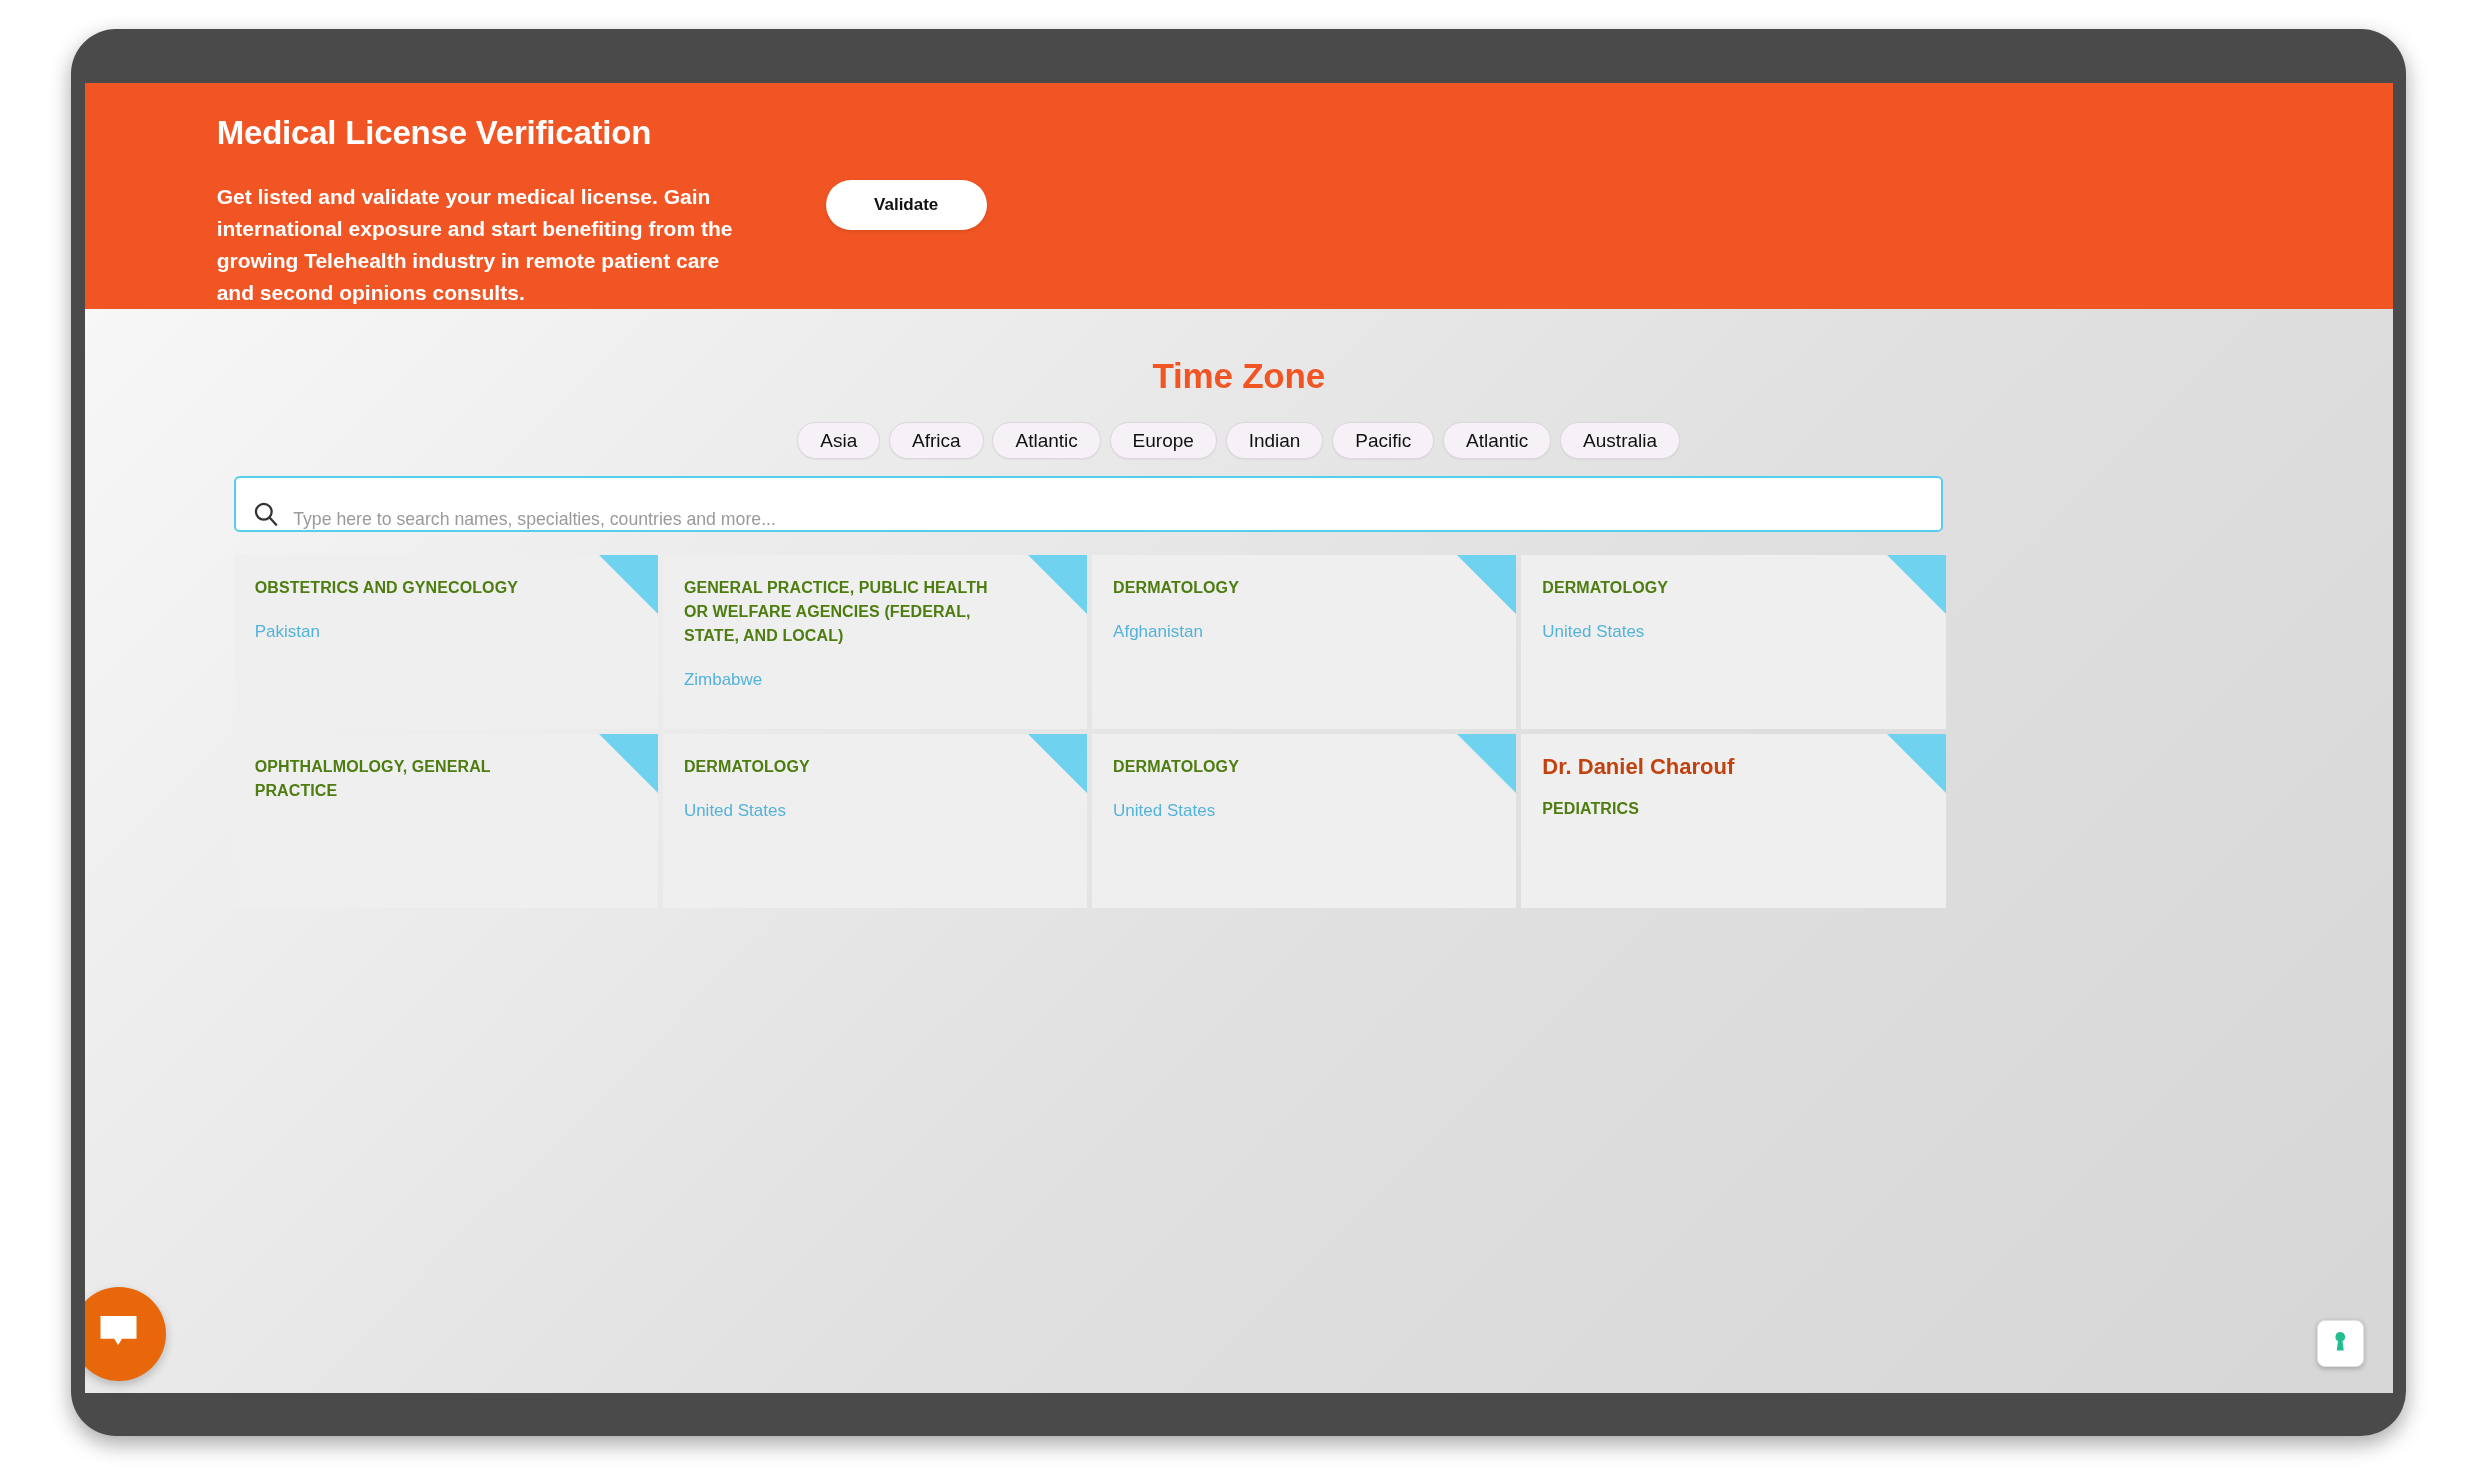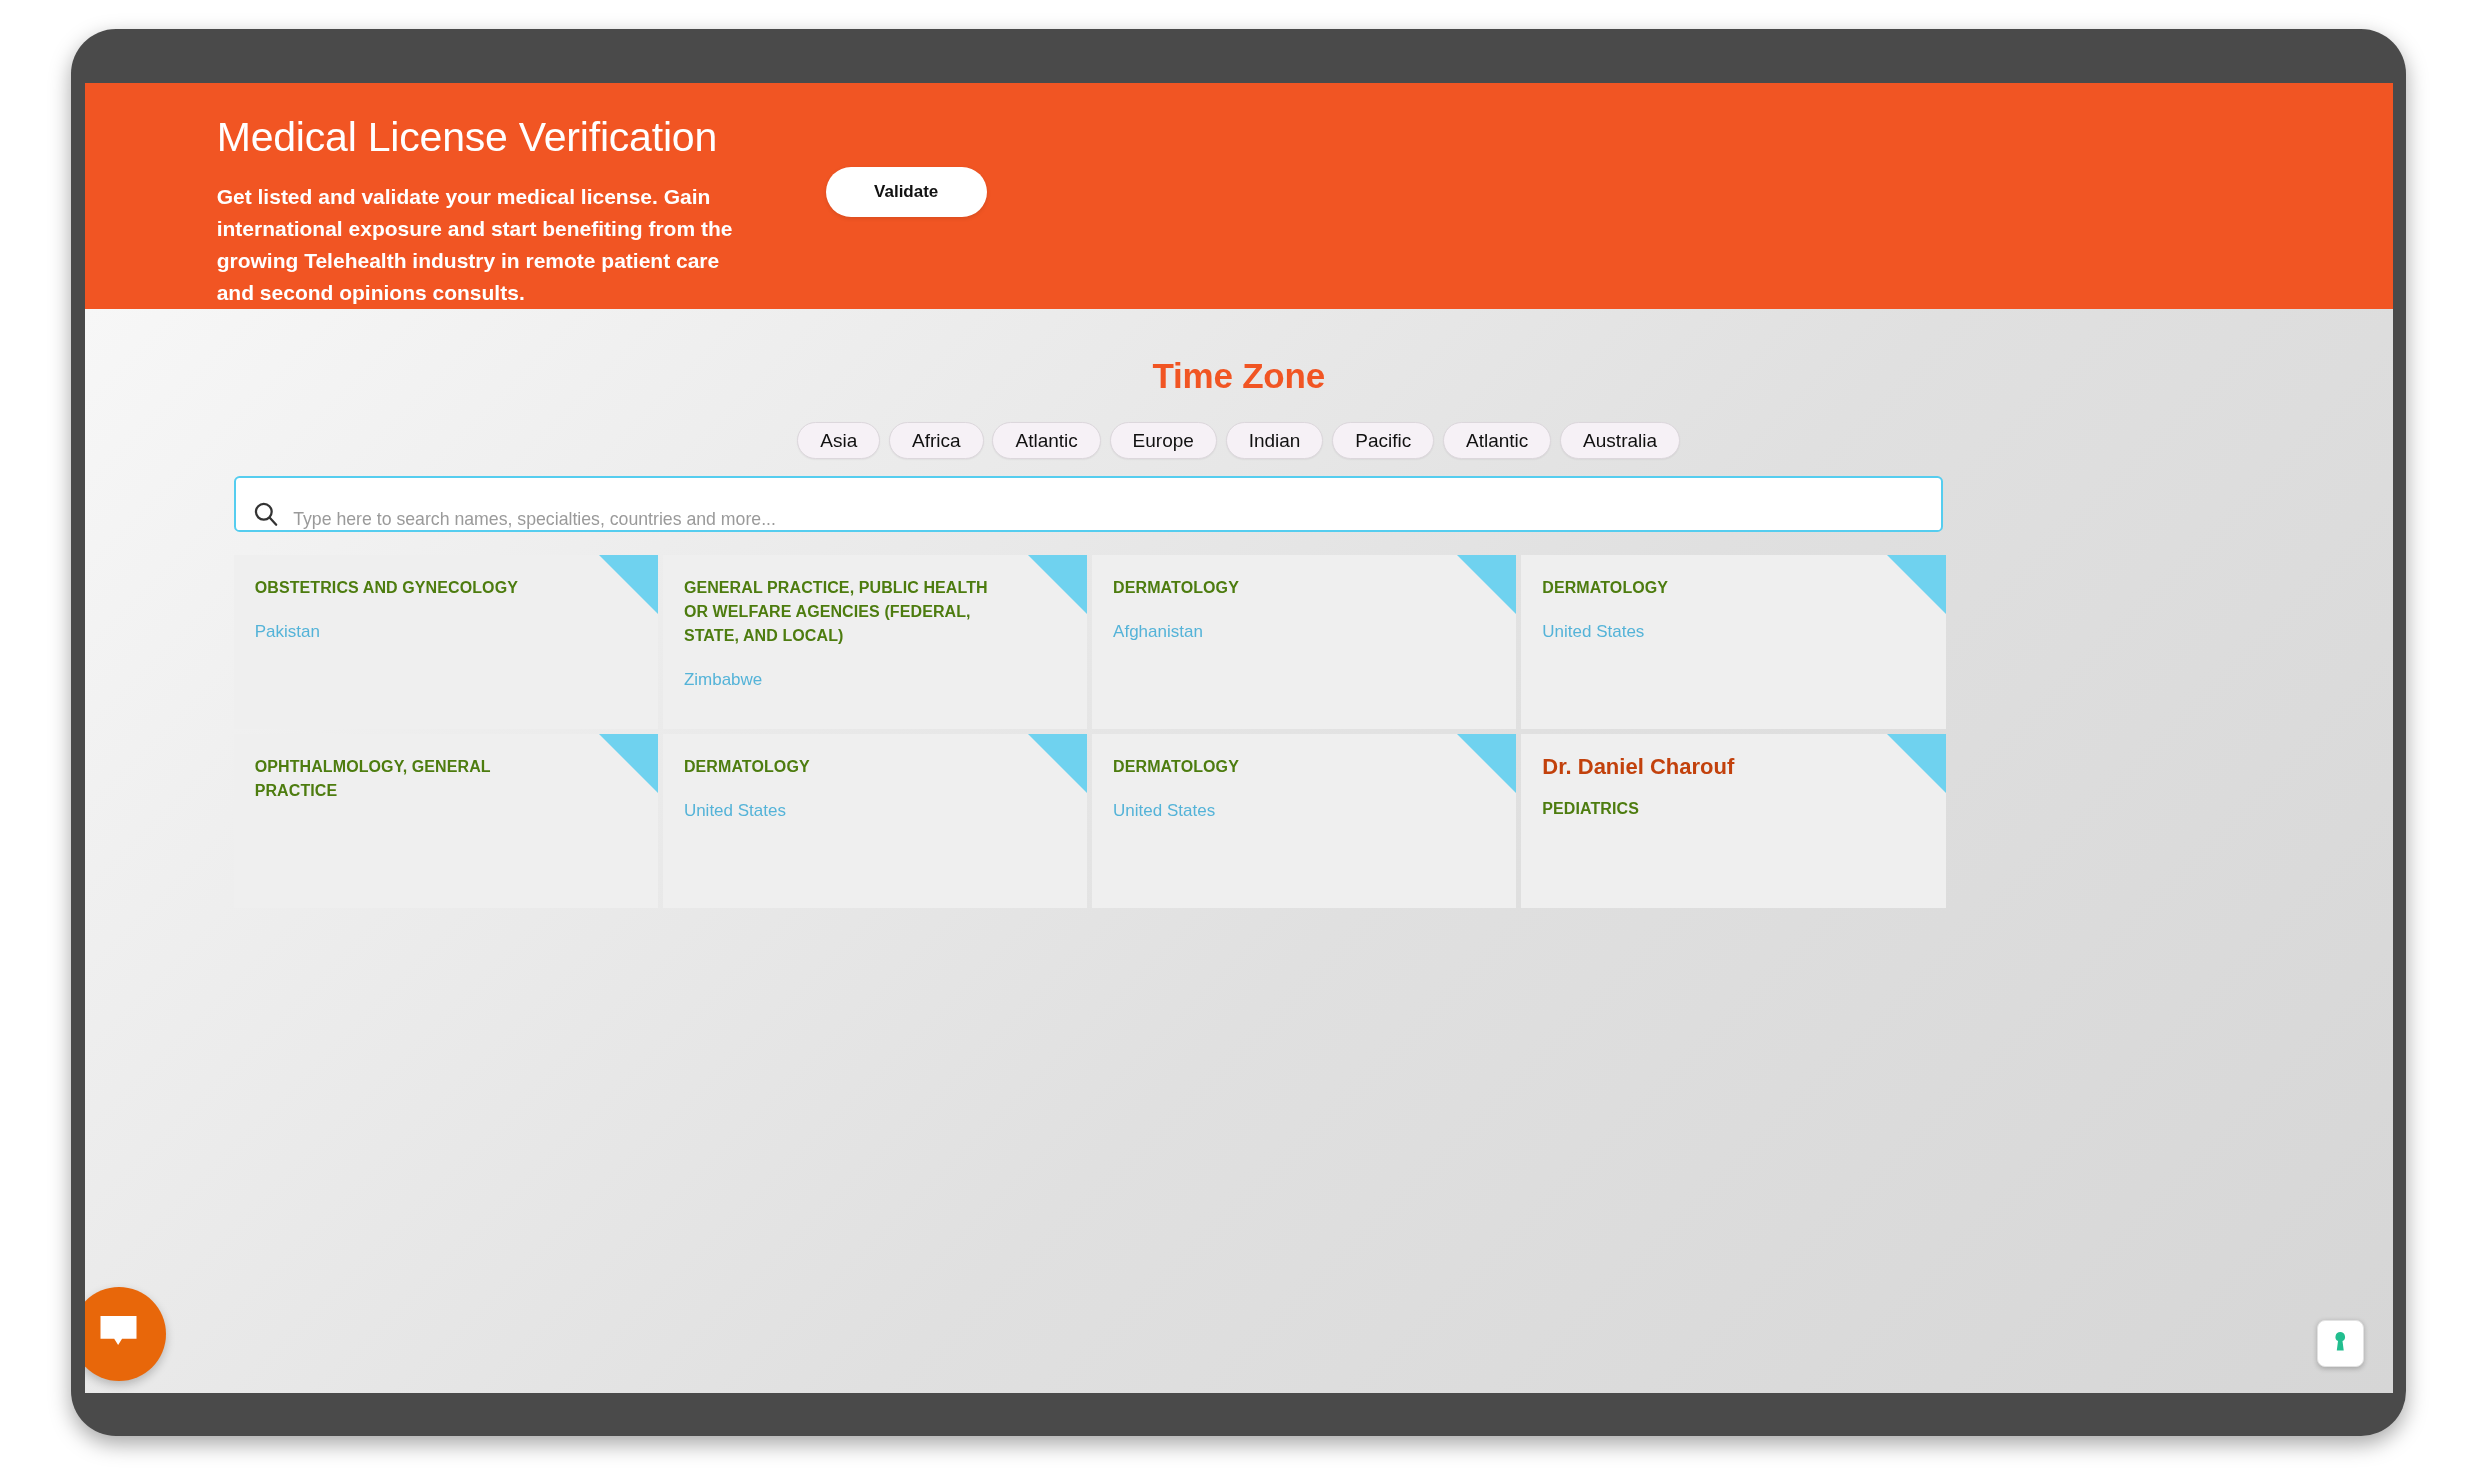--- a/index.html
+++ b/index.html
@@ -37,39 +37,39 @@
   #hero {
     position: relative;
     width: 100%;
     height: 226px;
     background: #F15523;
   }
   #hero-title {
     position: absolute;
     left: 132px;
     top: 31px;
-    font-size: 41px;
-    font-weight: 400;
+    font-size: 33px;
+    font-weight: 700;
     color: #ffffff;
     letter-spacing: -0.2px;
   }
   #hero-sub {
     position: absolute;
     left: 132px;
     top: 98px;
     width: 530px;
     font-size: 21px;
     line-height: 32px;
     color: #ffffff;
     font-weight: 700;
   }
   #validate-button {
     position: absolute;
     left: 741px;
-    top: 84px;
+    top: 97px;
     width: 161px;
     height: 50px;
     background: #ffffff;
     border: none;
     border-radius: 27px;
     font-family: "Liberation Sans", sans-serif;
     font-size: 17px;
     font-weight: 700;
     color: #111111;
     cursor: pointer;

